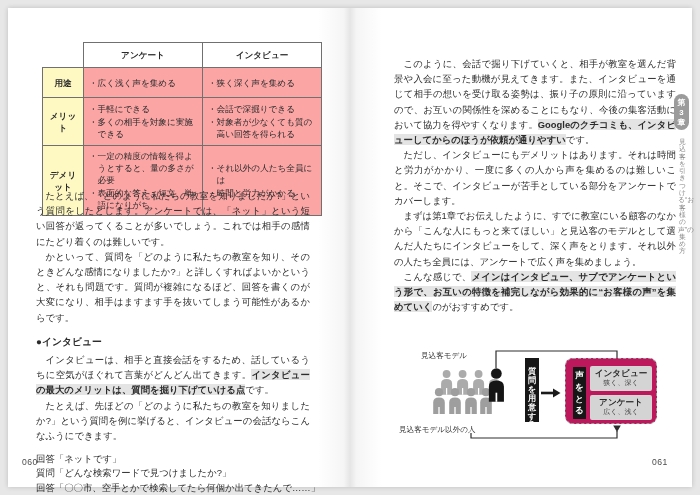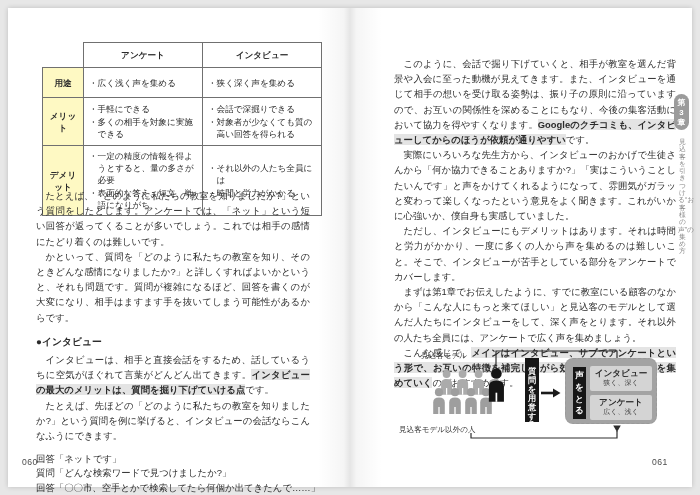--- a/index.html
+++ b/index.html
@@ -14,21 +14,21 @@
   .spine{position:absolute;left:318px;top:8px;width:64px;height:479px;pointer-events:none;
     background:linear-gradient(to right, rgba(0,0,0,0) 0%, rgba(0,0,0,.04) 40%, rgba(0,0,0,.10) 50%, rgba(0,0,0,.04) 60%, rgba(0,0,0,0) 100%);}
 
   
   .cmp-table{position:absolute;left:42px;top:42px;border-collapse:collapse;table-layout:fixed;
     font-size:8.6px;line-height:12px;}
   .cmp-table td,.cmp-table th{border:1px solid #707070;padding:3px 5px;font-weight:normal;text-align:left;}
   .cmp-table .corner{border-top:none;border-left:none;background:#fff;}
   .cmp-table .colhead{width:108px;text-align:center;font-weight:bold;height:18px;background:#fff;}
   .cmp-table .rowhead{width:30px;text-align:center;font-weight:bold;background:#fef9c3;}
-  .cmp-table .cell{vertical-align:middle;background:#ffffff;}
+  .cmp-table .cell{vertical-align:middle;background:#fca5a5;}
   .r1{height:30px}.r2{height:48px}.r3{height:66px}
   .li{padding-left:1em;text-indent:-1em;margin:1px 0;}
 
   
   .col{position:absolute;font-size:9.4px;line-height:15.2px;text-align:justify;}
   .left-col{left:36px;top:188px;width:274px;}
   .right-col{left:394px;top:56px;width:282px;}
   .para{margin:0;}
   .indent{text-indent:1em;}
   .em{font-weight:bold;background:#e4e4e4;}
@@ -40,21 +40,21 @@
   .diagram{position:absolute;left:395px;top:348px;width:290px;height:120px;}
   .connectors{position:absolute;left:0;top:0;}
   .dg-label{position:absolute;font-size:7.6px;color:#333;white-space:nowrap;}
   .lm{left:26px;top:3px;text-align:right;}
   .lo{left:4px;top:77px;}
   .crowd{position:absolute;left:36px;top:16px;}
   .vbox{position:absolute;background:#161616;color:#fff;font-weight:bold;text-align:center;
     word-break:break-all;overflow:hidden;}
   .prepare{left:130px;top:10px;width:14px;height:64px;font-size:8.2px;line-height:8.9px;padding-top:10px;box-sizing:border-box;}
   .voice{left:7px;top:8px;width:13px;height:52px;font-size:8.6px;line-height:11.8px;padding-top:3px;box-sizing:border-box;}
-  .dashed-box{position:absolute;left:170px;top:10px;width:92px;height:66px;border:1px dashed #9a9a9a;border-radius:8px;box-sizing:border-box;background:#a3a3a3;}
+  .dashed-box{position:absolute;left:170px;top:10px;width:92px;height:66px;border:1px dashed #9a9a9a;border-radius:8px;box-sizing:border-box;background:#be185d;}
   .gray-box{position:absolute;left:24px;width:62px;height:25px;background:#d4d4d4;border-radius:2px;text-align:center;}
   .interview{top:7px;}
   .survey{top:36px;}
   .gb-title{font-size:8.6px;font-weight:bold;line-height:11px;margin-top:2px;}
   .gb-sub{font-size:7px;line-height:8px;color:#444;}
 
   
   .side-tab{position:absolute;right:6px;top:94px;width:22px;}
   .chap-badge{position:absolute;left:2px;top:0;width:15px;height:36px;background:#9b9b9b;border-radius:8px;
     color:#fff;font-weight:bold;font-size:7.8px;line-height:9.8px;text-align:center;word-break:break-all;
@@ -124,21 +124,20 @@
     <div class="dialog">
       <div class="dlg-line">回答「ネットです」</div>
       <div class="dlg-line">質問「どんな検索ワードで見つけましたか?」</div>
       <div class="dlg-line">回答「〇〇市、空手とかで検索してたら何個か出てきたんで……」</div>
       <div class="dlg-line">質問「そのとき、なぜほかではなく、ウチに興味を持ったんですか?」</div>
     </div>
   </div>
 
   <div class="col right-col">
     <p class="para indent"><span>このように、会話で掘り下げていくと、相手が教室を選んだ背景や入会に至った動機が見えてきます。また、インタビューを通じて相手の想いを受け取る姿勢は、振り子の原則に沿っていますので、お互いの関係性を深めることにもなり、今後の集客活動において協力を得やすくなります。</span><span class="em">Googleのクチコミも、インタビューしてからのほうが依頼が通りやすい</span><span>です。</span></p>
-    <p class="para indent">実際にいろいろな先生方から、インタビューのおかげで生徒さんから「何か協力できることありますか?」「実はこういうことしたいんです」と声をかけてくれるようになって、雰囲気がガラッと変わって楽しくなったという意見をよく聞きます。これがいかに心強いか、僕自身も実感していました。</p>
     <p class="para indent">ただし、インタビューにもデメリットはあります。それは時間と労力がかかり、一度に多くの人から声を集めるのは難しいこと。そこで、インタビューが苦手としている部分をアンケートでカバーします。</p>
     <p class="para indent">まずは第1章でお伝えしたように、すでに教室にいる顧客のなかから「こんな人にもっと来てほしい」と見込客のモデルとして選んだ人たちにインタビューをして、深く声をとります。それ以外の人たち全員には、アンケートで広く声を集めましょう。</p>
     <p class="para indent"><span>こんな感じで、</span><span class="em">メインはインタビュー、サブでアンケートという形で、お互いの特徴を補完しながら効果的に“お客様の声”を集めていく</span><span>のがおすすめです。</span></p>
   </div>
 
   <div class="diagram">
     <svg class="connectors" width="290" height="120" viewBox="0 0 290 120">
 
       <path d="M101,20 V3 H222 V11" fill="none" stroke="#2e2e2e" stroke-width="1.2"></path>
       <polygon points="218.2,10 225.8,10 222,16.5" fill="#2e2e2e"></polygon>

